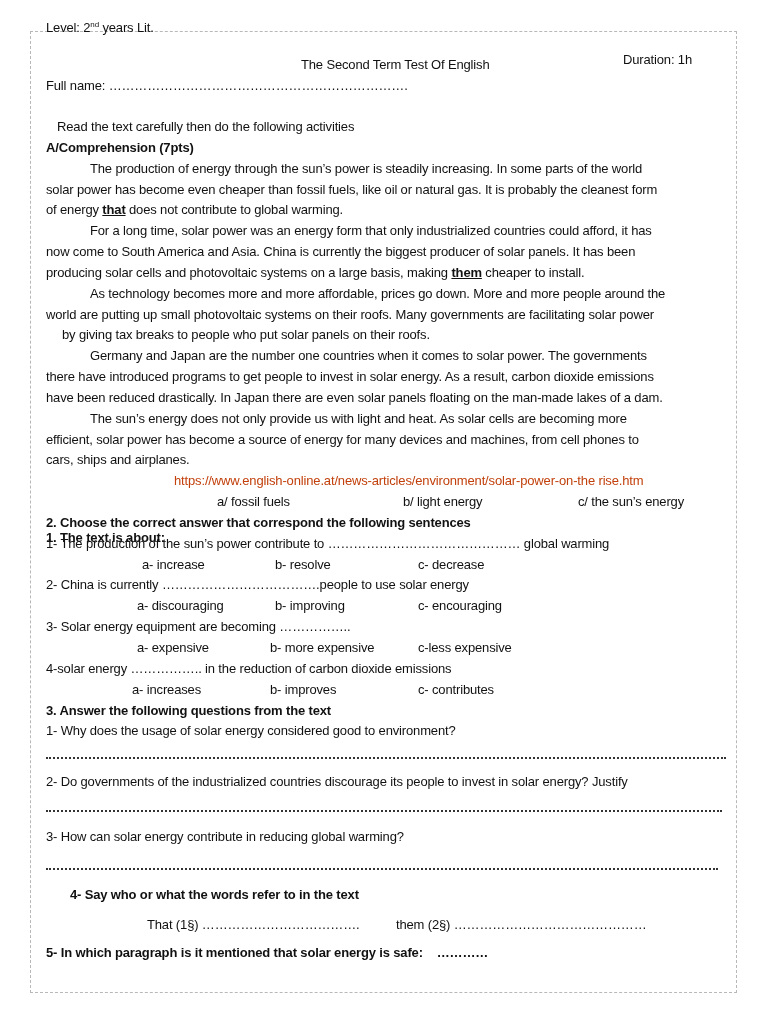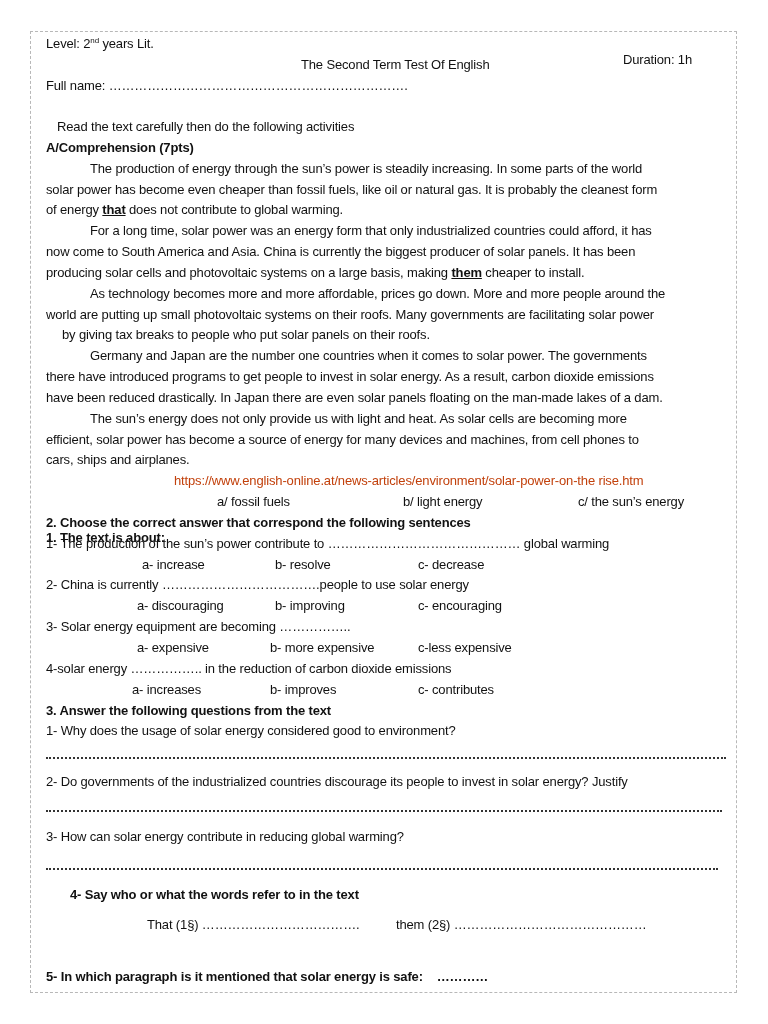--- a/index.html
+++ b/index.html
@@ -12,21 +12,21 @@
   .u { text-decoration: underline; font-weight: bold; }
   .link { color: #c2410c; }
   sup { font-size: 8px; line-height: 0; vertical-align: 5px; }
   .dots { position: absolute; height: 0; border-top: 2px dotted #333; }
 </style>
 </head>
 <body>
 
 <div class="page-border"></div>
 
-<div class="ln" style="left:46px;top:36px;"><span>Level: 2</span><sup>nd</sup><span> years Lit.</span></div>
+<div class="ln" style="left:46px;top:20px;"><span>Level: 2</span><sup>nd</sup><span> years Lit.</span></div>
 <div class="ln" style="left:623px;top:36px;margin-top:16px;">Duration: 1h</div>
 <div class="ln" style="left:301px;top:57px;">The Second Term Test Of English</div>
 <div class="ln" style="left:46px;top:78px;">Full name: …………………………………………………………….</div>
 
 <div class="ln" style="left:46px;top:119px;margin-left:11px;">Read the text carefully then do the following activities</div>
 <div class="ln b" style="left:46px;top:140px;">A/Comprehension (7pts)</div>
 
 <div class="ln" style="left:90px;top:161px;">The production of energy through the sun’s power is steadily increasing.  In some parts of the world</div>
 <div class="ln" style="left:46px;top:182px;">solar power has become even cheaper than fossil fuels, like oil or natural gas. It is probably the cleanest form</div>
 <div class="ln" style="left:46px;top:202px;"><span>of energy </span><span class="u">that</span><span> does not contribute to global warming.</span></div>
@@ -83,13 +83,13 @@
 <div class="ln" style="left:46px;top:774px;">2- Do governments of the industrialized countries discourage its people to invest in solar energy? Justify</div>
 <div class="dots" style="left:46px;top:810px;width:676px;"></div>
 
 <div class="ln" style="left:46px;top:829px;">3- How can solar energy contribute in reducing global warming?</div>
 <div class="dots" style="left:46px;top:868px;width:672px;"></div>
 
 <div class="ln b" style="left:46px;top:887px;margin-left:24px;">4- Say who or what the words refer to in the text</div>
 <div class="ln" style="left:147px;top:917px;">That (1§) ……………………………….</div>
 <div class="ln" style="left:396px;top:917px;">them (2§) ………………………………………</div>
 
-<div class="ln b" style="left:46px;top:945px;margin-top:24px;"><span>5- In which paragraph is it mentioned that solar energy is safe:</span>&nbsp;&nbsp;&nbsp; <span>…………</span></div>
+<div class="ln b" style="left:46px;top:945px;"><span>5- In which paragraph is it mentioned that solar energy is safe:</span>&nbsp;&nbsp;&nbsp; <span>…………</span></div>
 
 </body></html>

